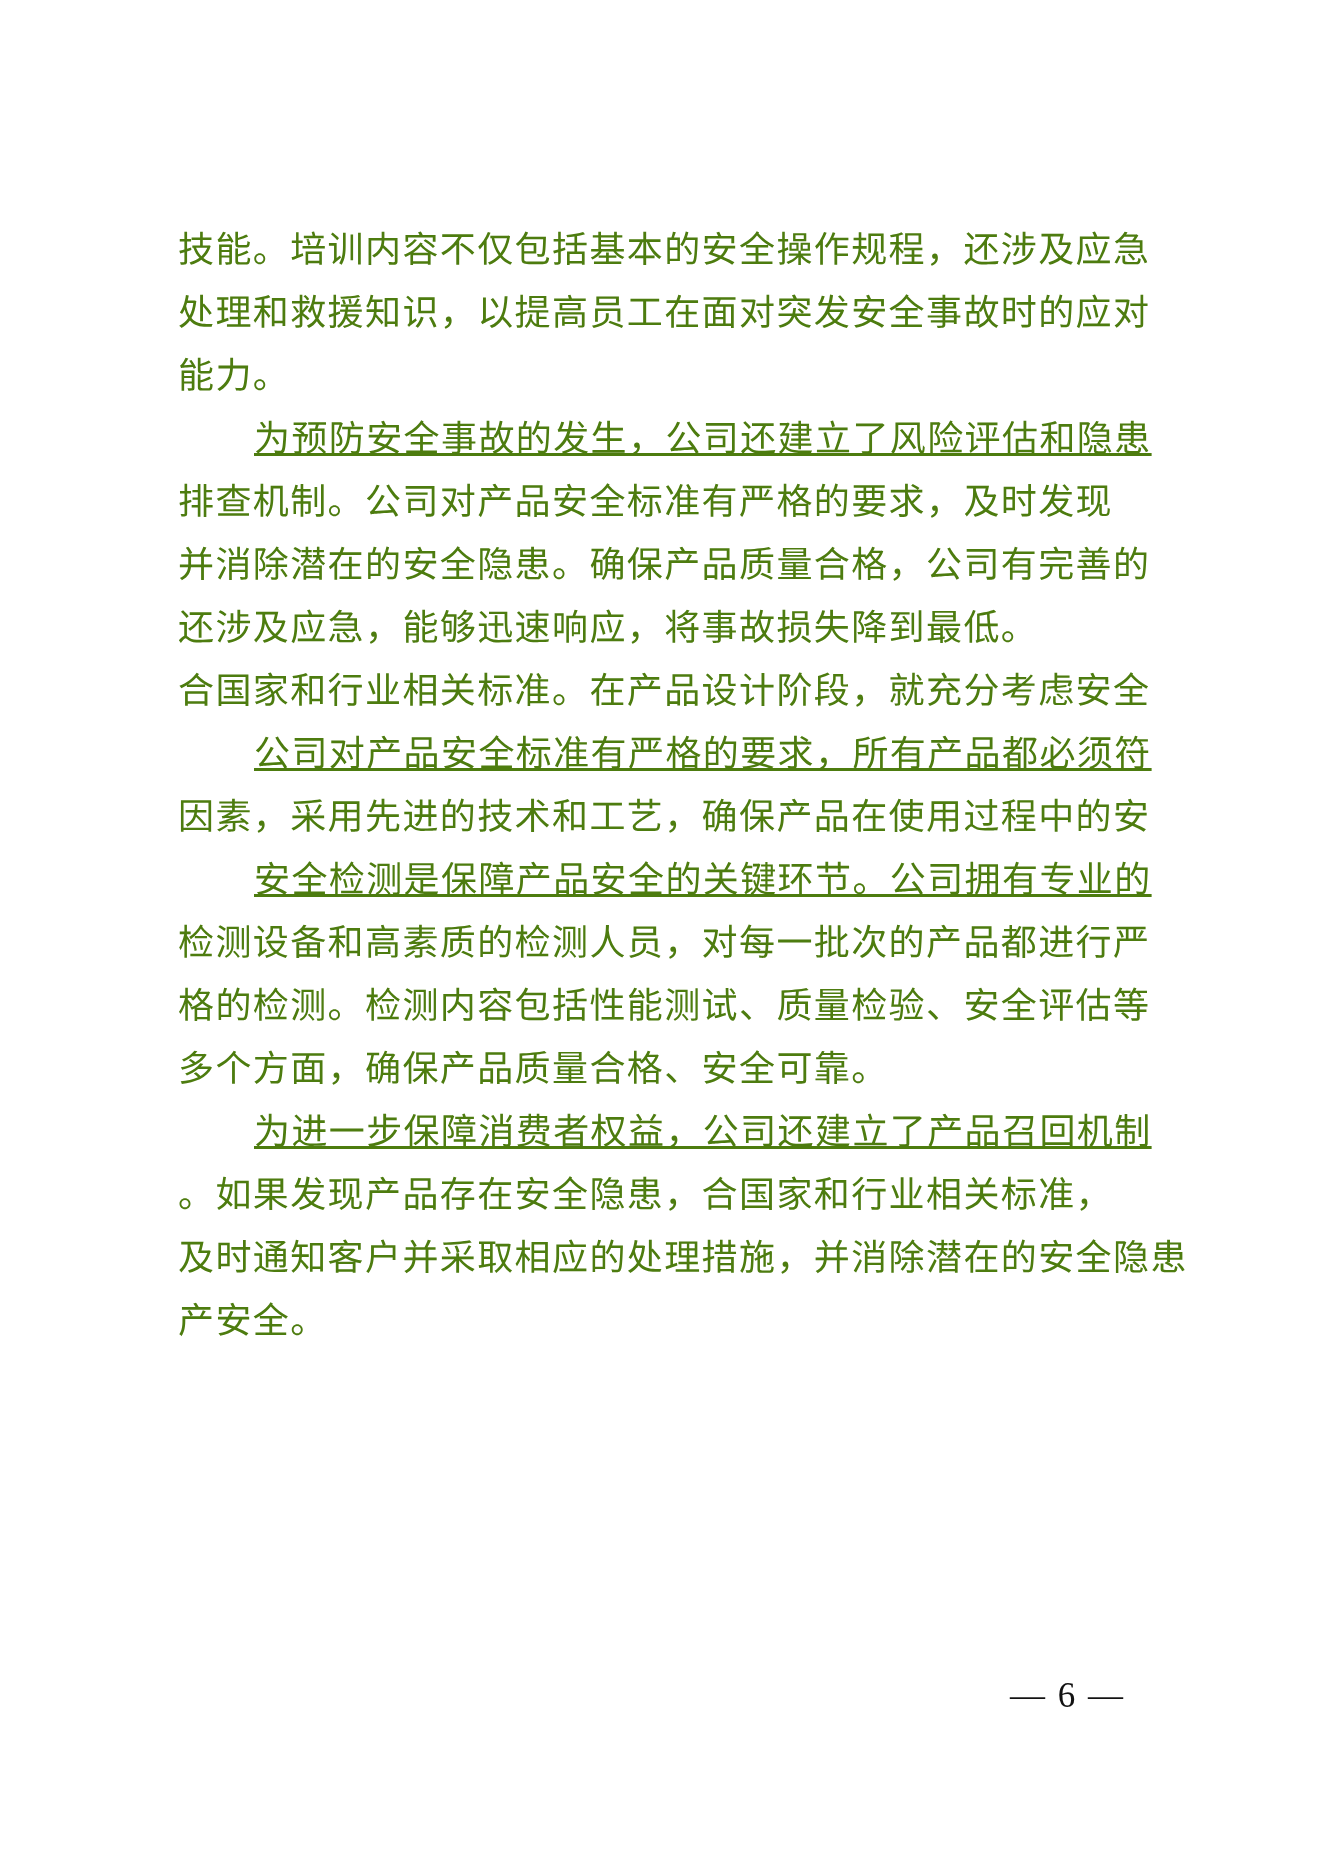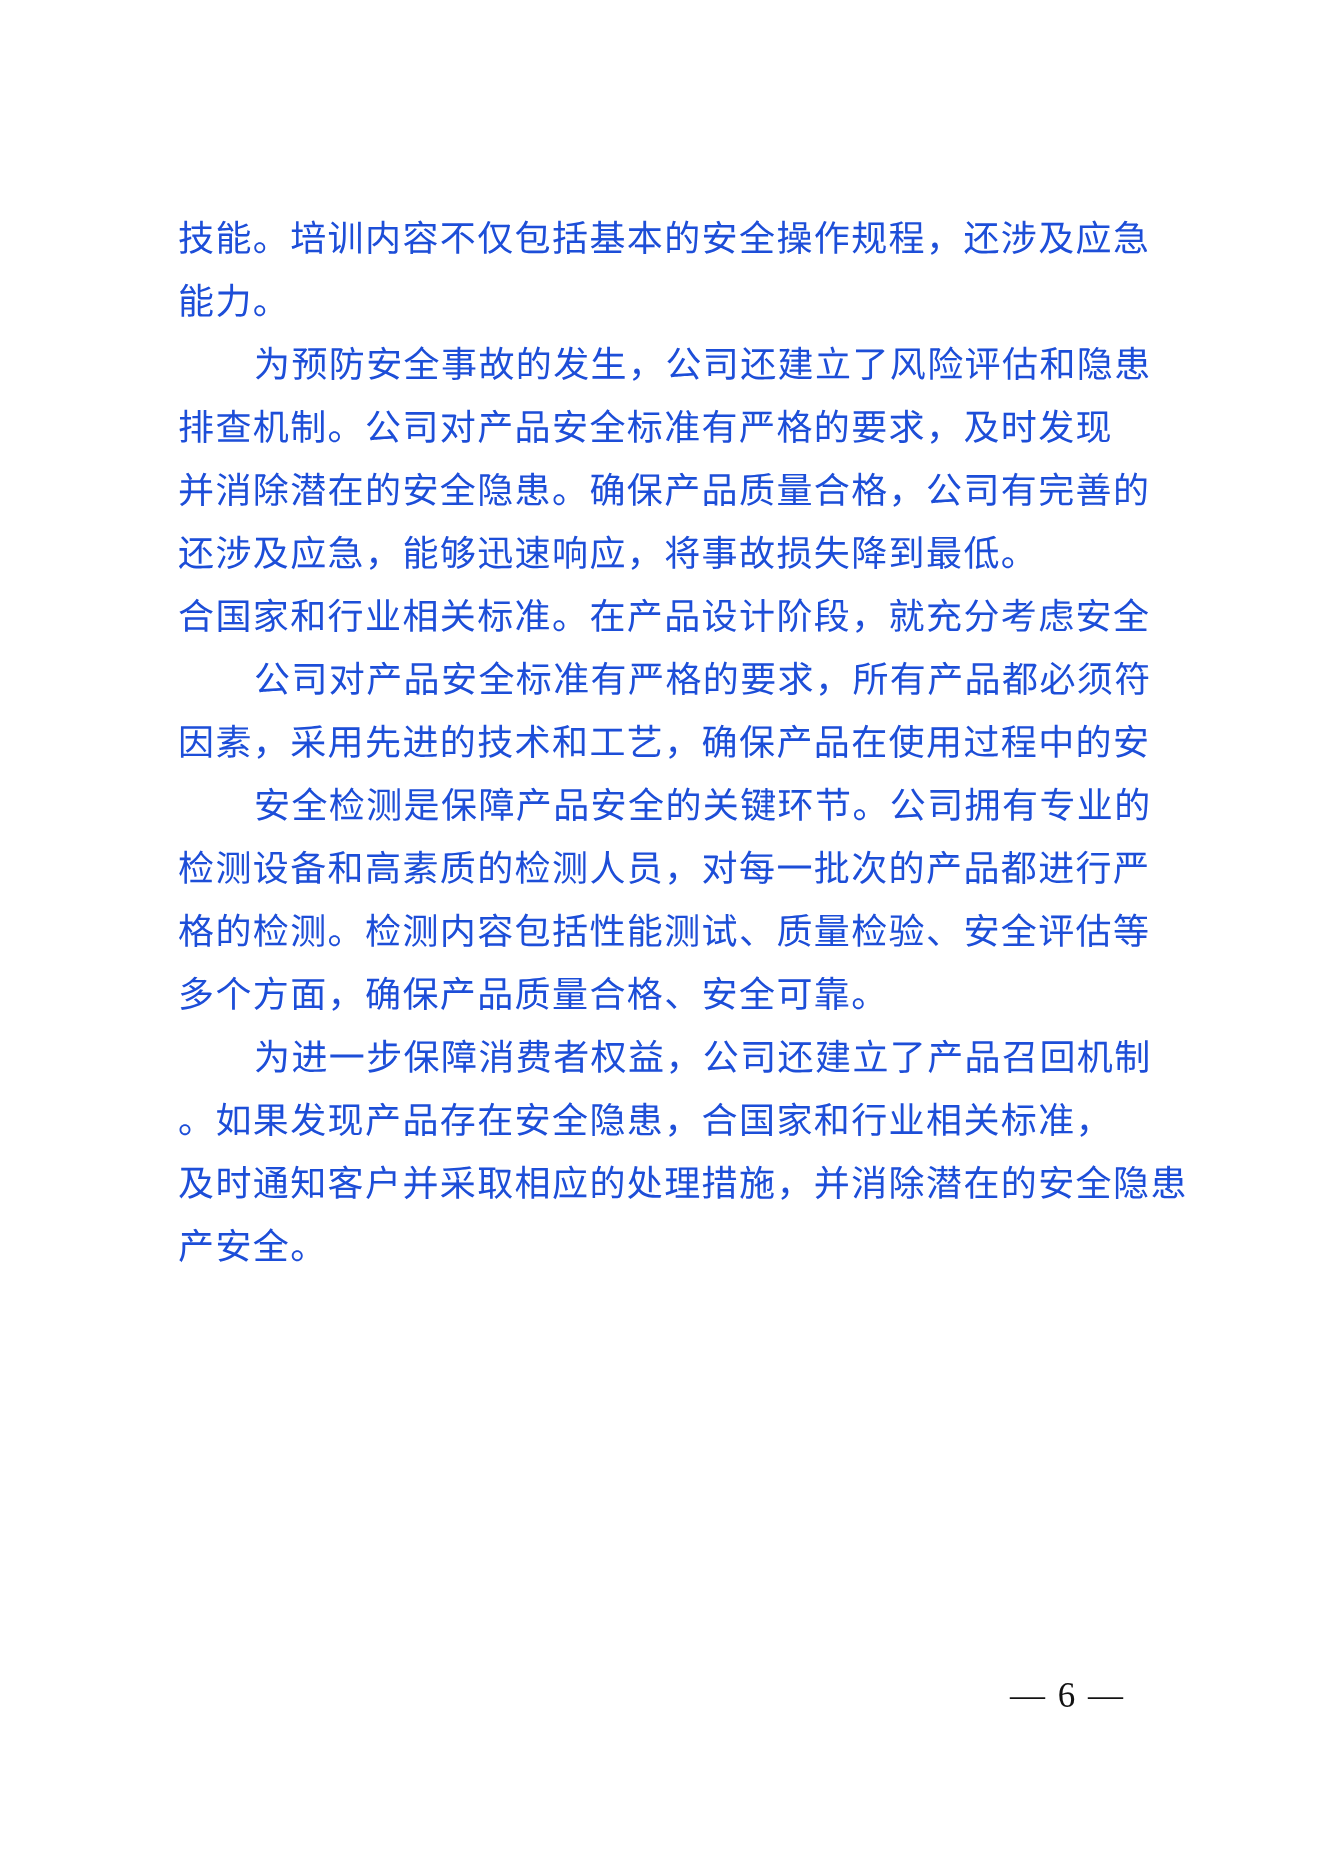--- a/index.html
+++ b/index.html
@@ -11,33 +11,34 @@
     position: relative;
     width: 1323px;
     height: 1871px;
     background: #ffffff;
     overflow: hidden;
     font-family: "Liberation Serif", "DejaVu Serif", serif;
   }
   .text-block {
     position: absolute;
     left: 178px;
-    top: 208px;
+    top: 219px;
     width: 1000px;
     font-size: 36px;
     line-height: 63px;
     letter-spacing: 1.4px;
-    color: #1d4ed8;
+    color: #4d7c0f;
   }
   .line {
     white-space: nowrap;
     height: 63px;
   }
   .line.indent {
     text-indent: 76px;
+    text-decoration: underline;
   }
   .line.heading {
     font-weight: bold;
   }
   .page-number {
     position: absolute;
     top: 1672px;
     right: 198px;
     font-size: 35px;
     line-height: 48px;
@@ -45,20 +46,21 @@
     color: #121212;
     white-space: nowrap;
   }
 </style>
 </head>
 <body>
 
 <div class="page">
   <div class="text-block">
       <div class="line">技能。培训内容不仅包括基本的安全操作规程，还涉及应急</div>
+      <div class="line">处理和救援知识，以提高员工在面对突发安全事故时的应对</div>
       <div class="line">能力。</div>
       <div class="line indent">为预防安全事故的发生，公司还建立了风险评估和隐患</div>
       <div class="line">排查机制。公司对产品安全标准有严格的要求，及时发现</div>
       <div class="line">并消除潜在的安全隐患。确保产品质量合格，公司有完善的</div>
       <div class="line">还涉及应急，能够迅速响应，将事故损失降到最低。</div>
       <div class="line">合国家和行业相关标准。在产品设计阶段，就充分考虑安全</div>
       <div class="line indent">公司对产品安全标准有严格的要求，所有产品都必须符</div>
       <div class="line">因素，采用先进的技术和工艺，确保产品在使用过程中的安</div>
       <div class="line indent">安全检测是保障产品安全的关键环节。公司拥有专业的</div>
       <div class="line">检测设备和高素质的检测人员，对每一批次的产品都进行严</div>

